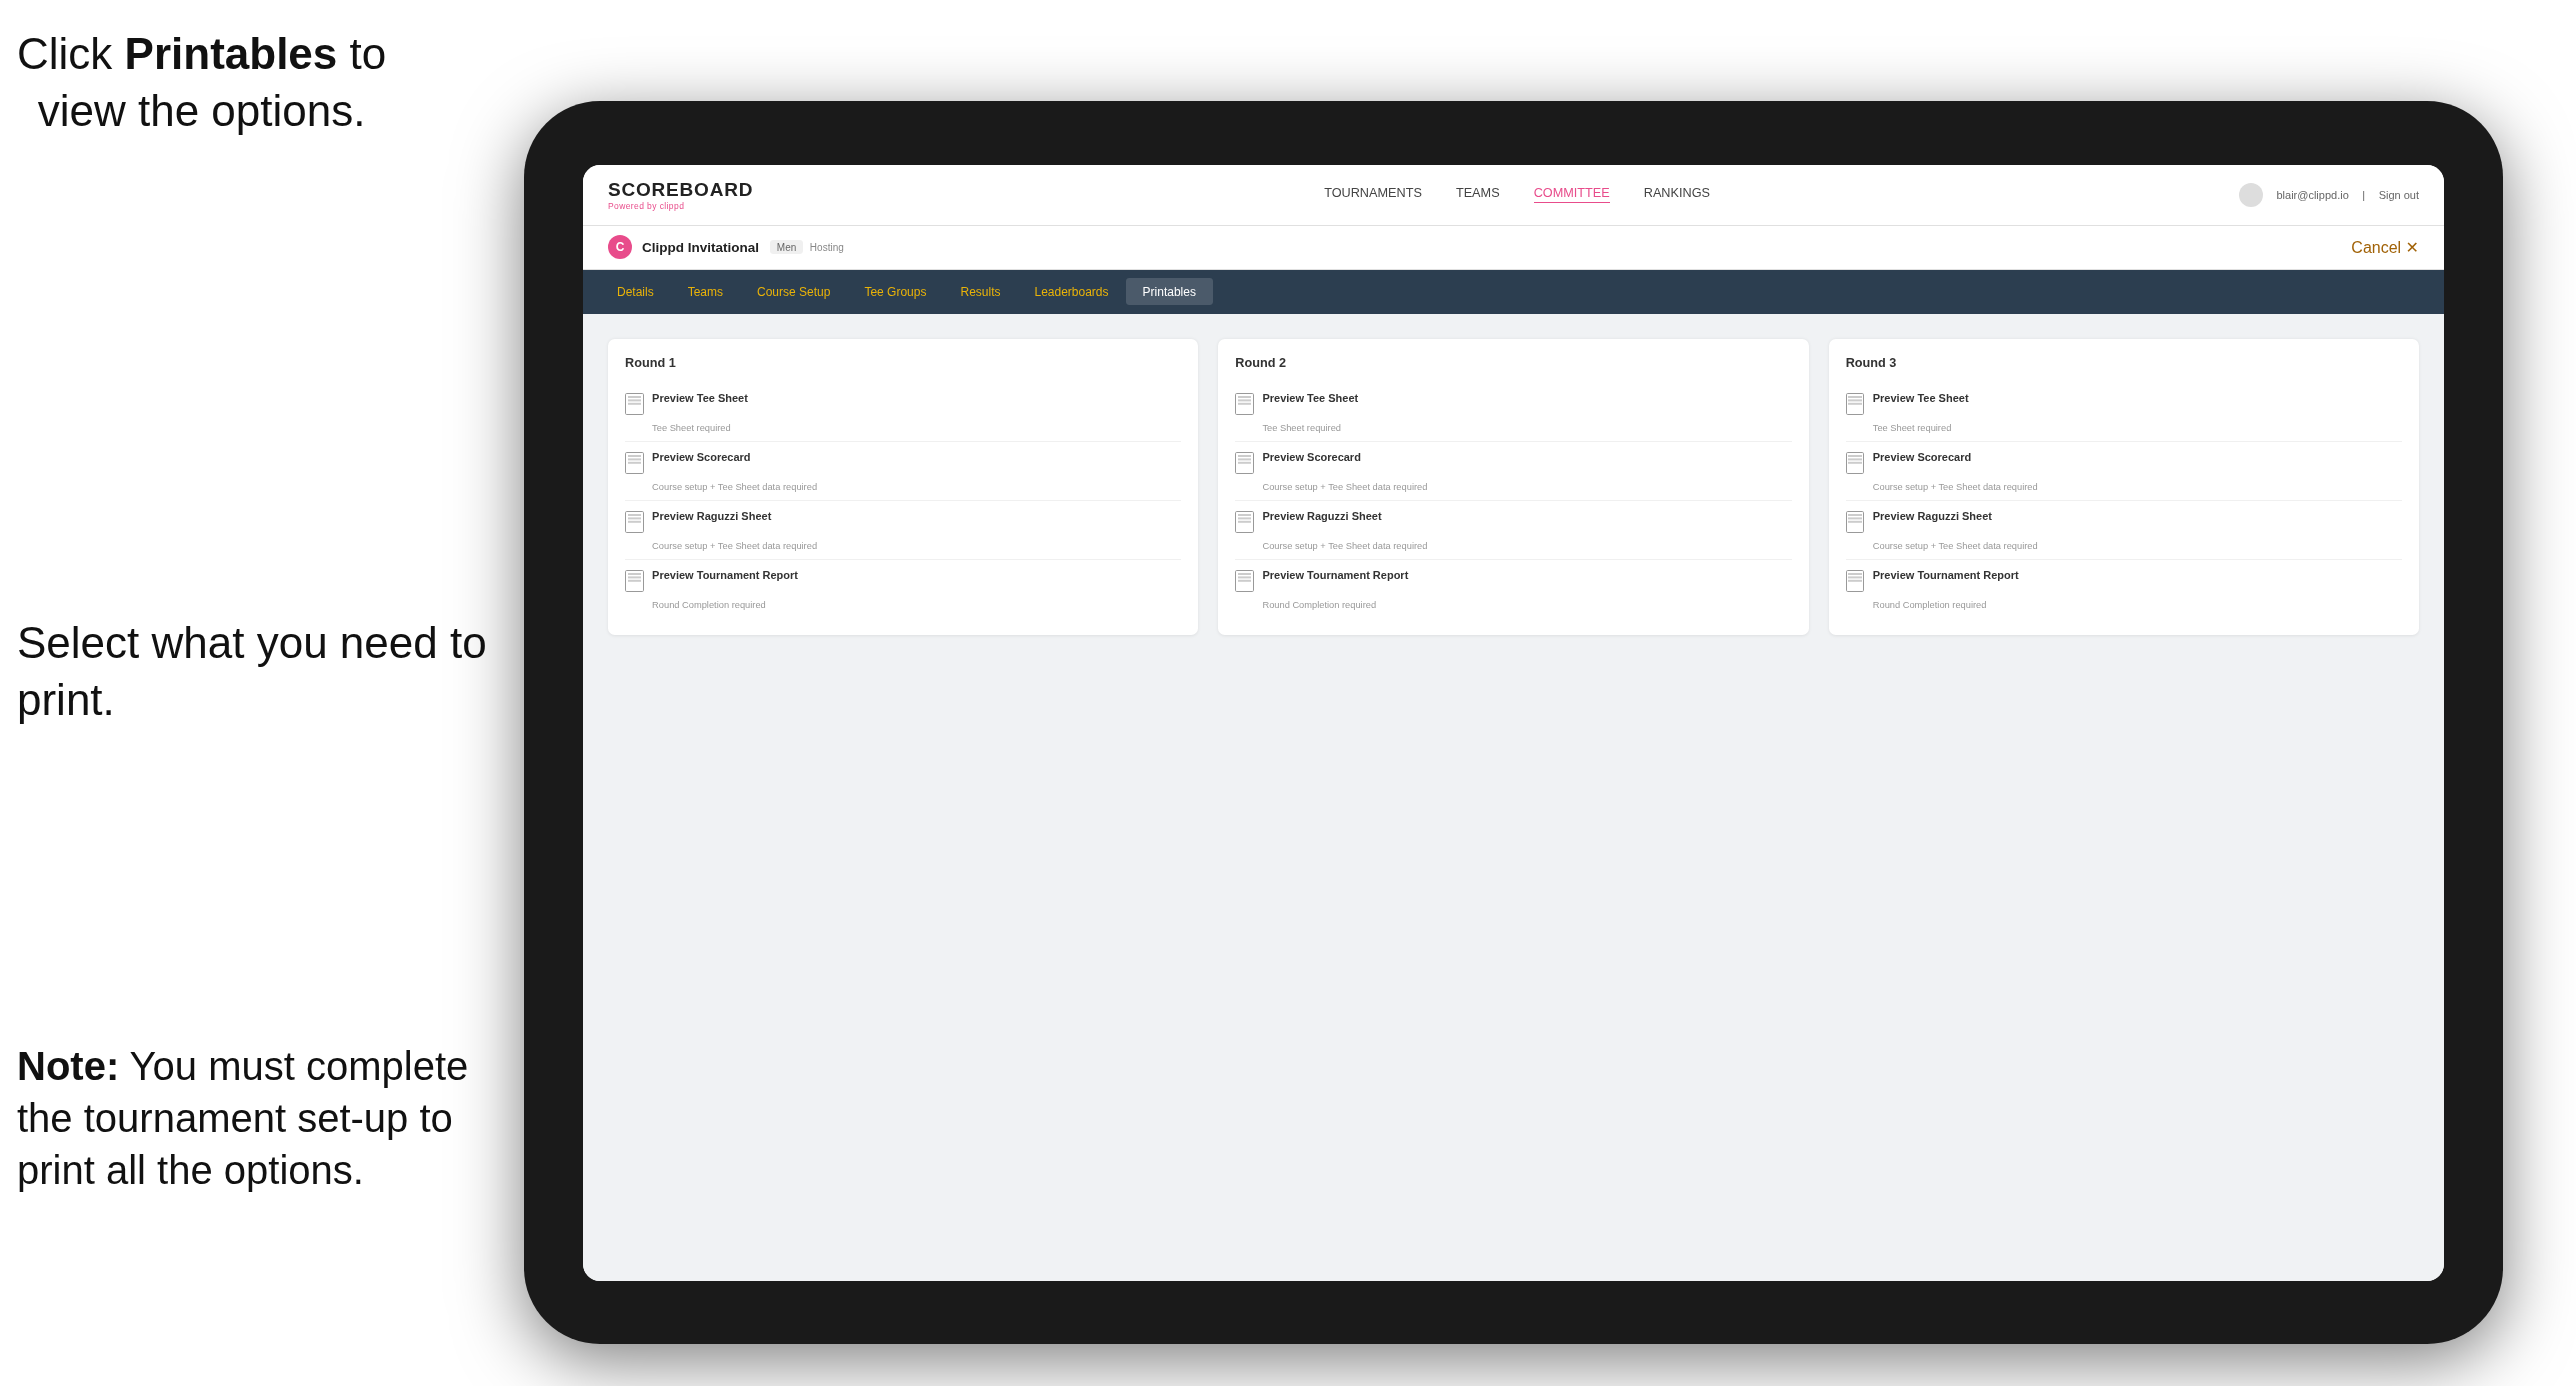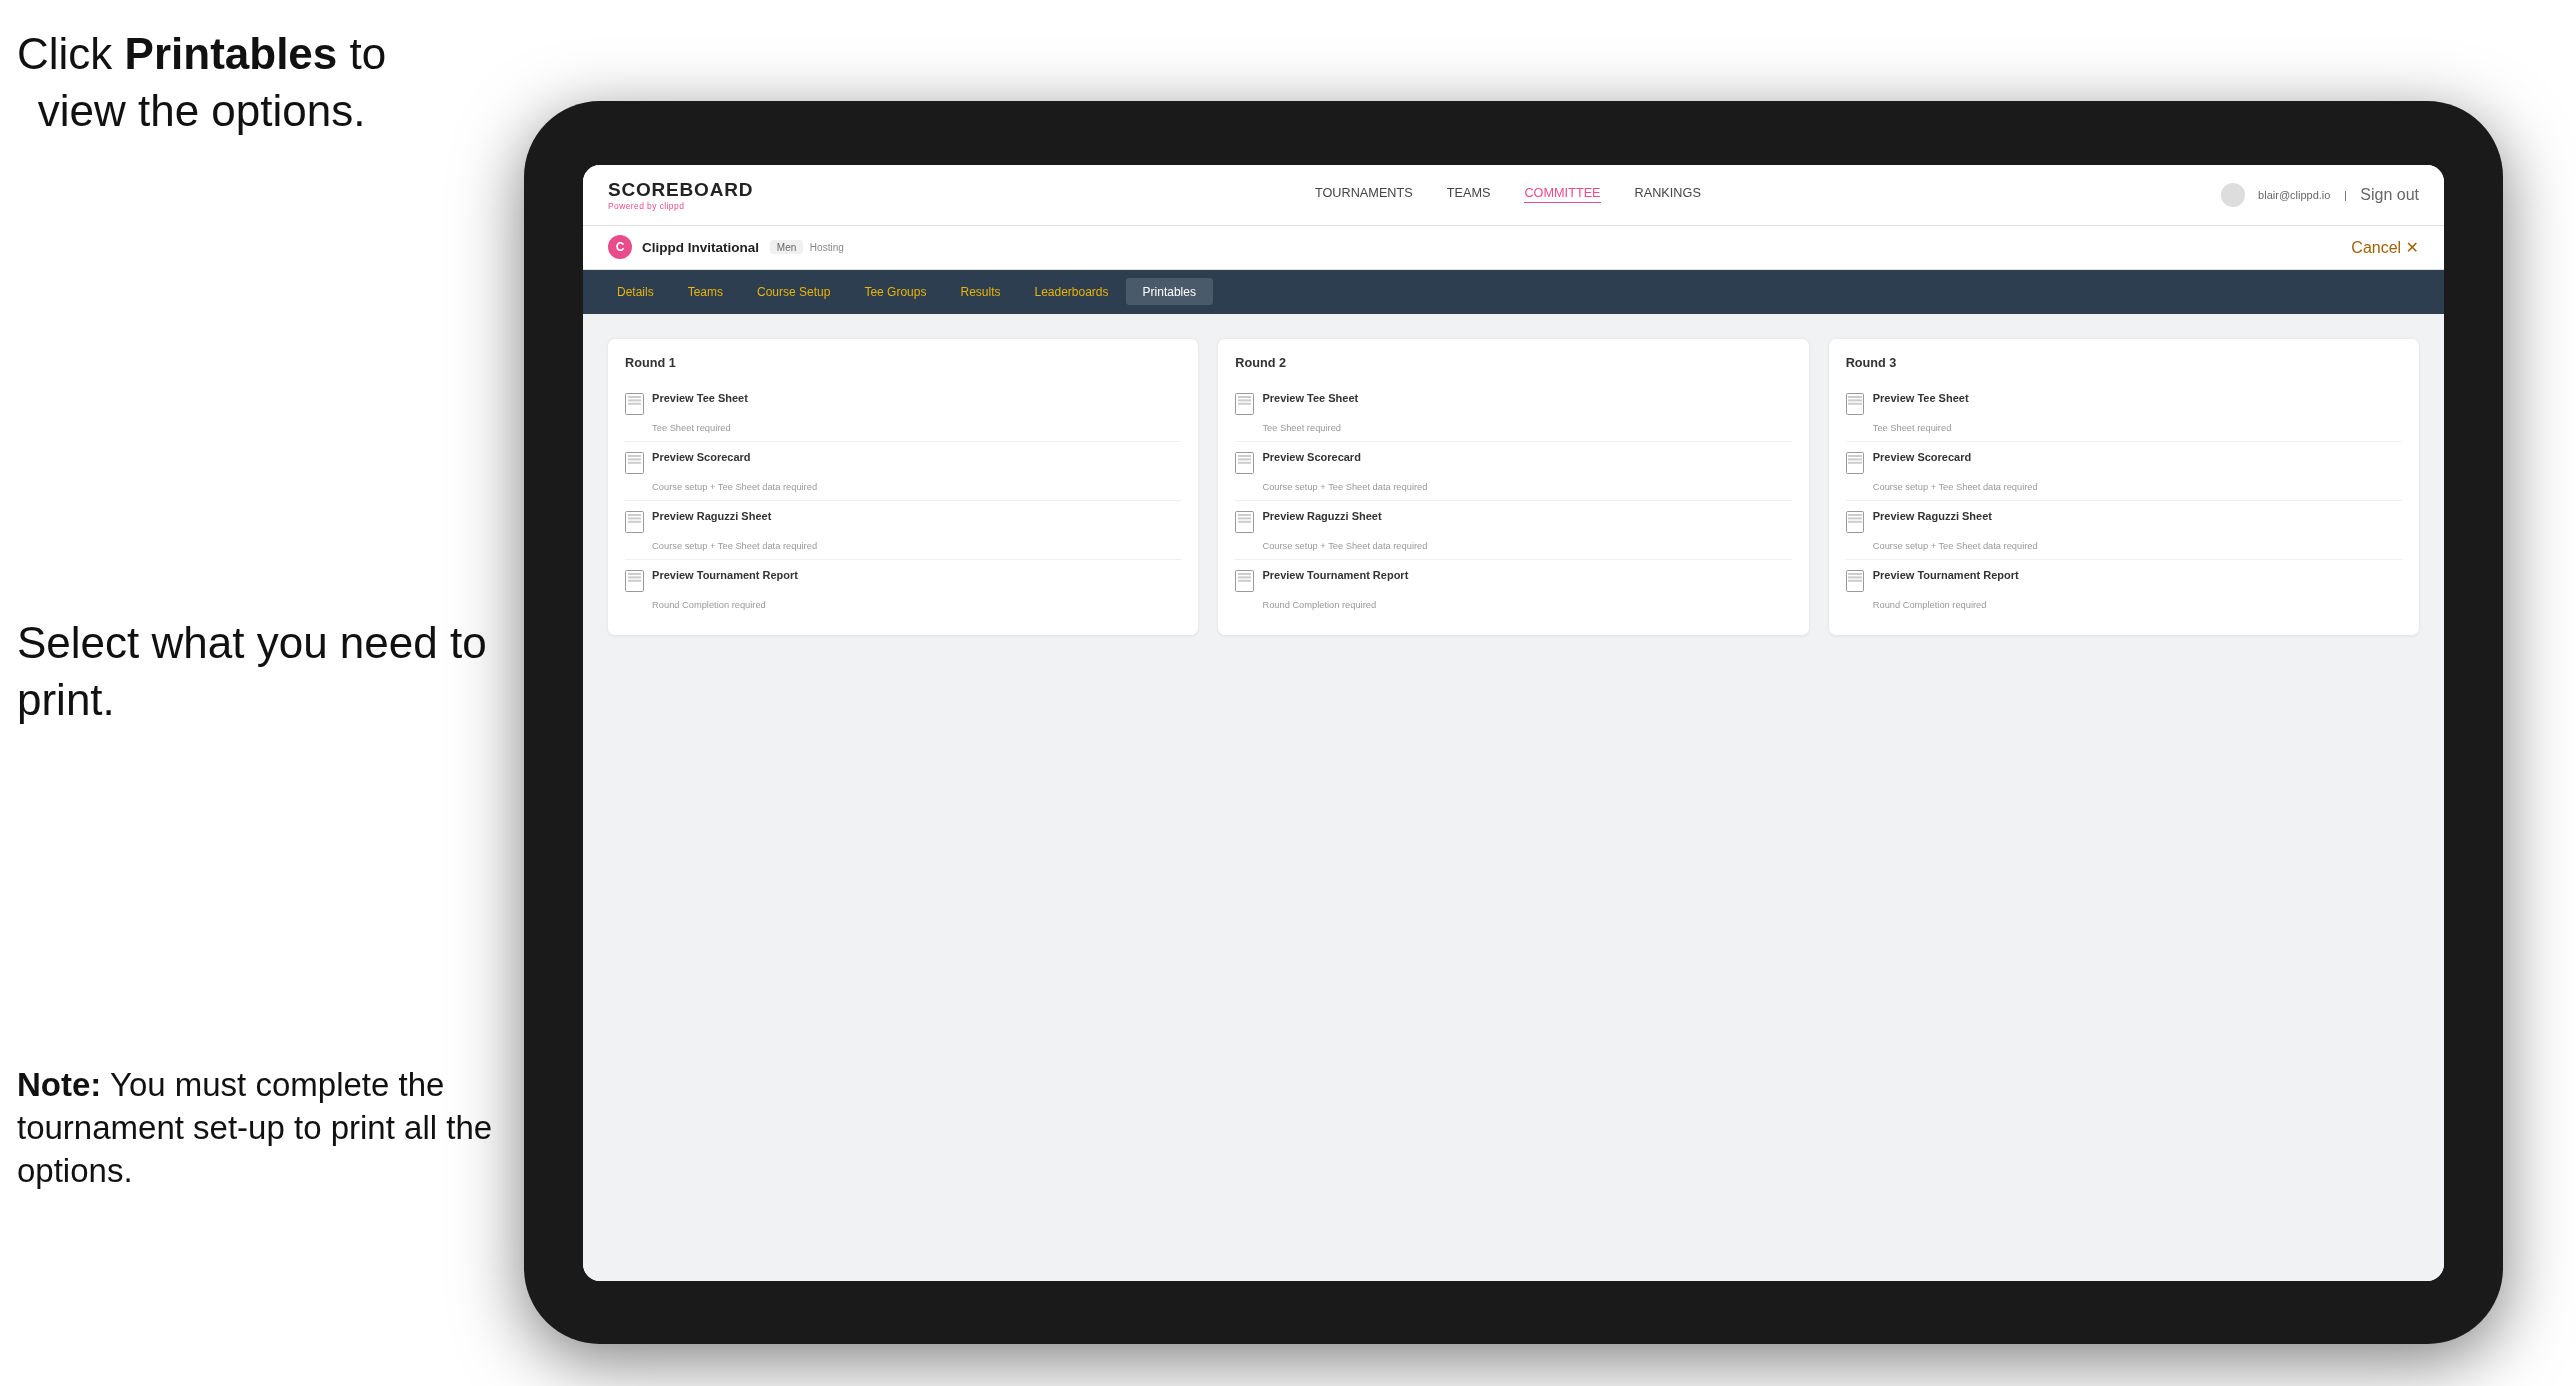--- a/index.html
+++ b/index.html
@@ -30,23 +30,23 @@
       top: 614px;
       left: 17px;
       font-size: 44px;
       line-height: 1.3;
       color: #111;
       max-width: 491px;
     }
 
     .instruction-bottom {
       position: absolute;
-      top: 1064px;
+      top: 1040px;
       left: 17px;
-      font-size: 33px;
+      font-size: 40px;
       line-height: 1.3;
       color: #111;
       max-width: 507px;
     }
     .instruction-bottom strong { font-weight: 800; }
 
     
     .arrow-svg {
       position: absolute;
       pointer-events: none;
@@ -307,21 +307,21 @@
       <div class="top-nav-links">
         <a class="top-nav-link">TOURNAMENTS</a>
         <a class="top-nav-link">TEAMS</a>
         <a class="top-nav-link active">COMMITTEE</a>
         <a class="top-nav-link">RANKINGS</a>
       </div>
       <div class="top-nav-right">
         <div class="user-avatar"></div>
         <span>blair@clippd.io</span>
         <span> | </span>
-        <a style="color:#666;cursor:pointer;text-decoration:none;font-size:16px;">Sign out</a>
+        <a style="color:#666;cursor:pointer;text-decoration:none;font-size:11px;">Sign out</a>
       </div>
     </div>
 
     <div class="sub-header">
       <div class="tournament-logo">C</div>
       <span class="tournament-name">Clippd Invitational</span>
       <span class="tournament-badge">Men</span>
       <span class="hosting-badge">Hosting</span>
       <span class="sub-header-right">Cancel ✕</span>
     </div>

